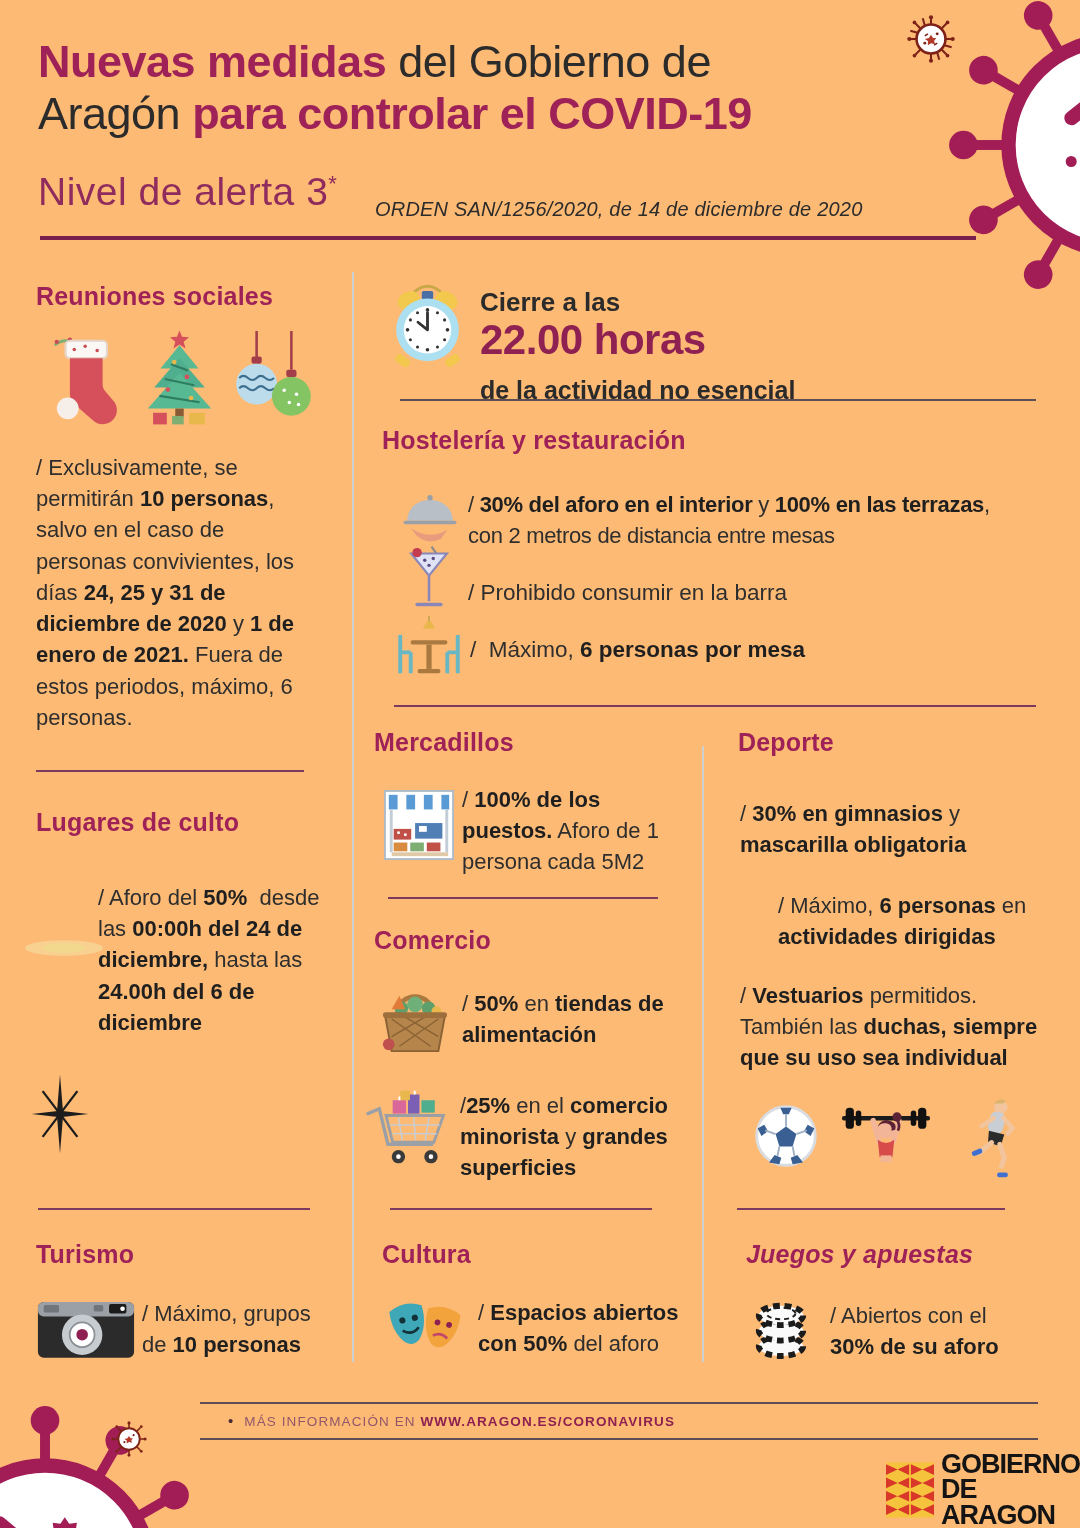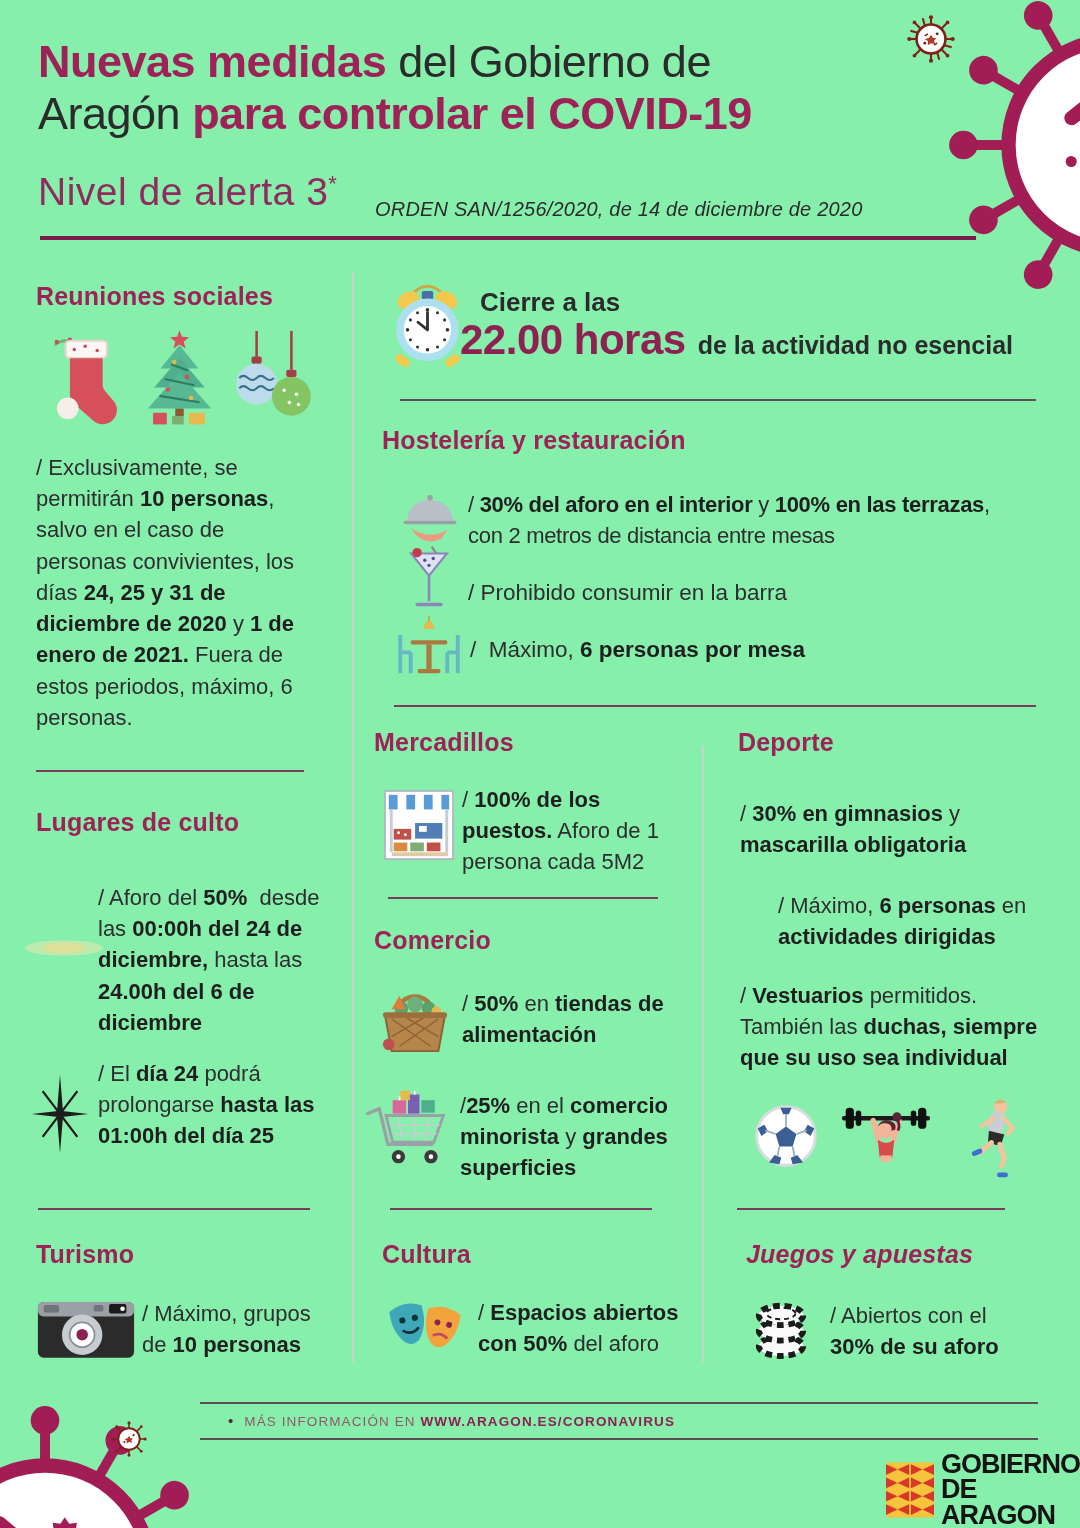--- a/index.html
+++ b/index.html
@@ -1,18 +1,18 @@
 <!DOCTYPE html>
 <html><head>
 <meta charset="utf-8">
 <style>
   * { margin:0; padding:0; box-sizing:border-box; }
   html,body { background:#ffffff; }
   body { font-family:"Liberation Sans", sans-serif; }
-  .page { position:relative; width:1080px; height:1528px; margin:0 auto; background:#86efac; overflow:hidden; }
+  .page { position:relative; width:1080px; height:1528px; margin:0 auto; background:#fdba74; overflow:hidden; }
   .abs { position:absolute; }
 
   
   .title { font-size:45px; line-height:1.16; letter-spacing:-0.5px; color:#2b2b2b; font-weight:400; }
   .title .acc { color:#9E2157; font-weight:700; }
   .alert { font-size:39px; color:#8F2B5D; font-weight:400; letter-spacing:0.5px; }
   .alert sup { font-size:22px; }
   .order { font-size:20px; font-style:italic; color:#2b2b2b; letter-spacing:0.2px; }
   .rule-thick { height:4px; background:#7A1F4D; }
 
@@ -213,23 +213,20 @@
 las </span><span class="seg-b">00:00h del 24 de
 diciembre,</span><span> hasta las
 </span><span class="seg-b">24.00h del 6 de
 diciembre</span></div>
 
   <svg class="abs" style="left:28px; top:1068px;" width="64" height="92" viewBox="0 0 70 90">
     <polygon points="35,2 38.5,45 35,88 31.5,45" fill="#1D1D1D"></polygon>
     <polygon points="4,45 35,41.5 66,45 35,48.5" fill="#1D1D1D"></polygon>
     <path d="M16 20 L54 70 M54 20 L16 70" stroke="#1D1D1D" stroke-width="2.5"></path>
   </svg>
-  <div class="abs txt txt-sm" style="left:98px; top:1058px; width:250px;"><span>/ El </span><span class="seg-b">día 24</span><span> podrá
-prolongarse </span><span class="seg-b">hasta las
-01:00h del día 25</span></div>
 
   <div class="abs div-h" style="left:38px; top:1208px; width:272px;"></div>
   <div class="abs h2" style="left:36px; top:1240px;">Turismo</div>
 
   <svg class="abs" style="left:36px; top:1292px;" width="100" height="70" viewBox="0 0 104 72">
     <rect x="2" y="10" width="100" height="58" rx="6" fill="#2B2B2B"></rect>
     <rect x="2" y="10" width="100" height="15" rx="6" fill="#9AA0A6"></rect>
     <rect x="8" y="13" width="16" height="8" rx="2" fill="#6F757B"></rect>
     <rect x="60" y="13" width="10" height="7" rx="2" fill="#6F757B"></rect>
     <rect x="76" y="12" width="18" height="10" rx="2" fill="#1B1B1B"></rect>
@@ -265,21 +262,21 @@
         <circle cx="60.5" cy="72" r="1.6"></circle>
       <circle cx="32" cy="43.5" r="1.6"></circle>
         <circle cx="68" cy="43.5" r="1.6"></circle>
         <circle cx="32" cy="64.5" r="1.6"></circle>
         <circle cx="68" cy="64.5" r="1.6"></circle>
     </g>
     <path d="M50 54 V36 M50 54 L40 46" stroke="#333" stroke-width="3" stroke-linecap="round" fill="none"></path>
   </svg>
 
   <div class="abs closure-prefix" style="left:480px; top:287px;">Cierre a las</div>
-  <div class="abs closure-row" style="left:460px; top:316px;">
+  <div class="abs closure-row" style="left:480px; top:316px;flex-direction:column;">
     <span class="closure-time">22.00 horas</span>
     <span class="closure-suffix">de la actividad no esencial</span>
   </div>
   <div class="abs div-h gray" style="left:400px; top:399px; width:636px;"></div>
 
   <div class="abs h2" style="left:382px; top:426px;">Hostelería y restauración</div>
 
   <svg class="abs" style="left:398px; top:487px;" width="64" height="60" viewBox="0 0 70 64">
     <path d="M10 36 a25 23 0 0 1 50 0 z" fill="#B9BFC6"></path>
     <circle cx="35" cy="11" r="3" fill="#9AA0A8"></circle>

